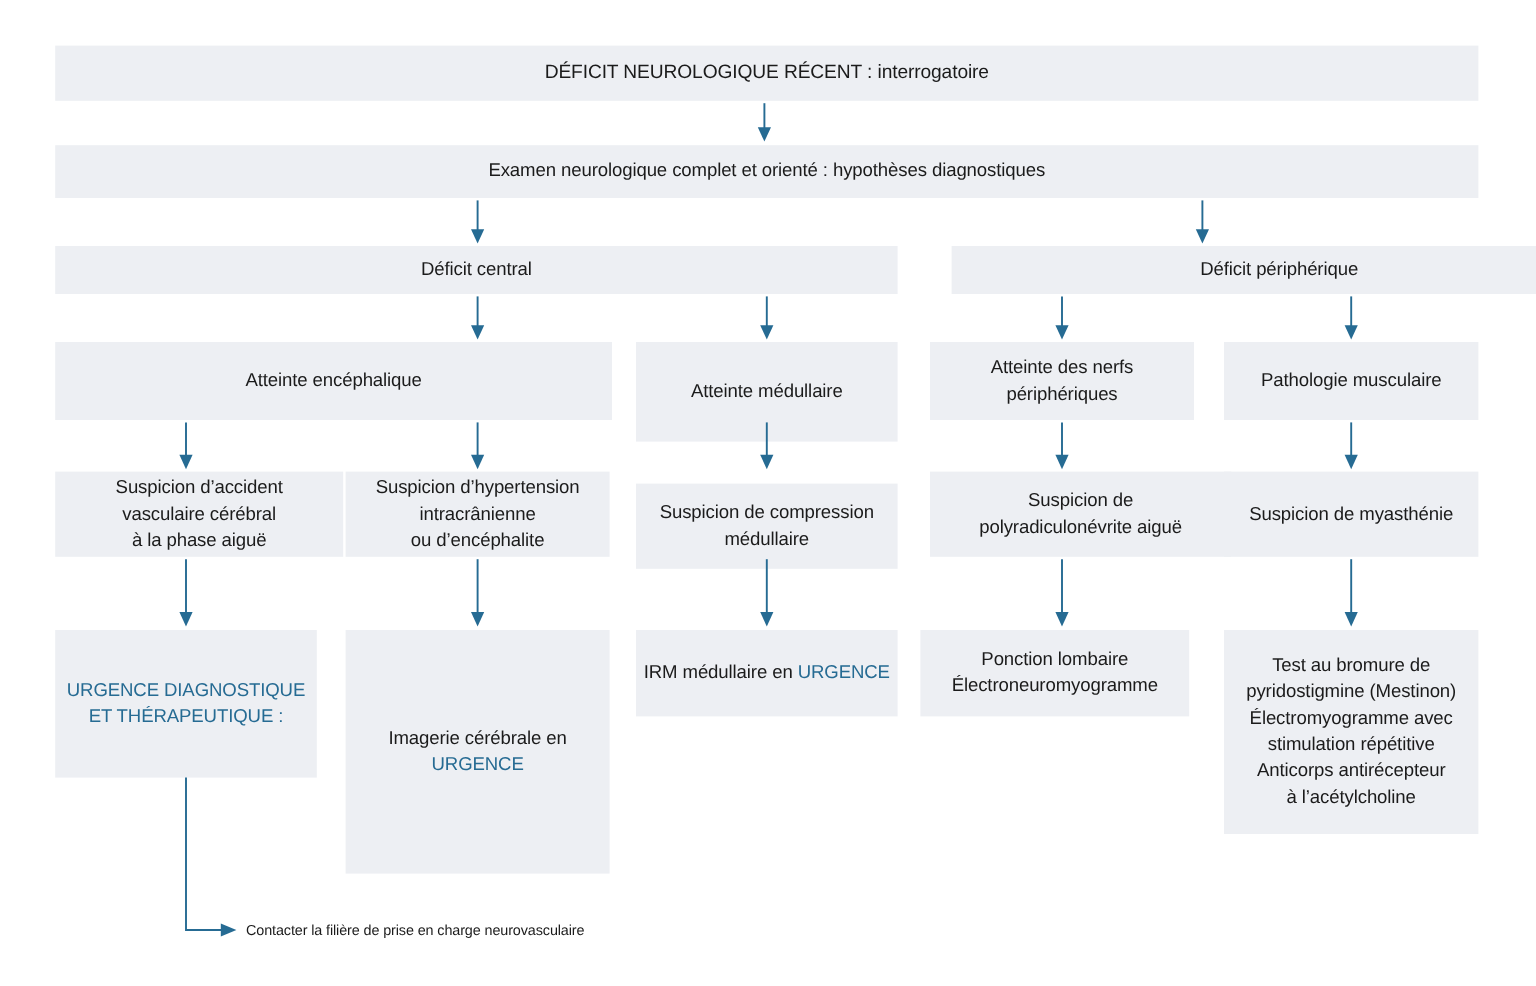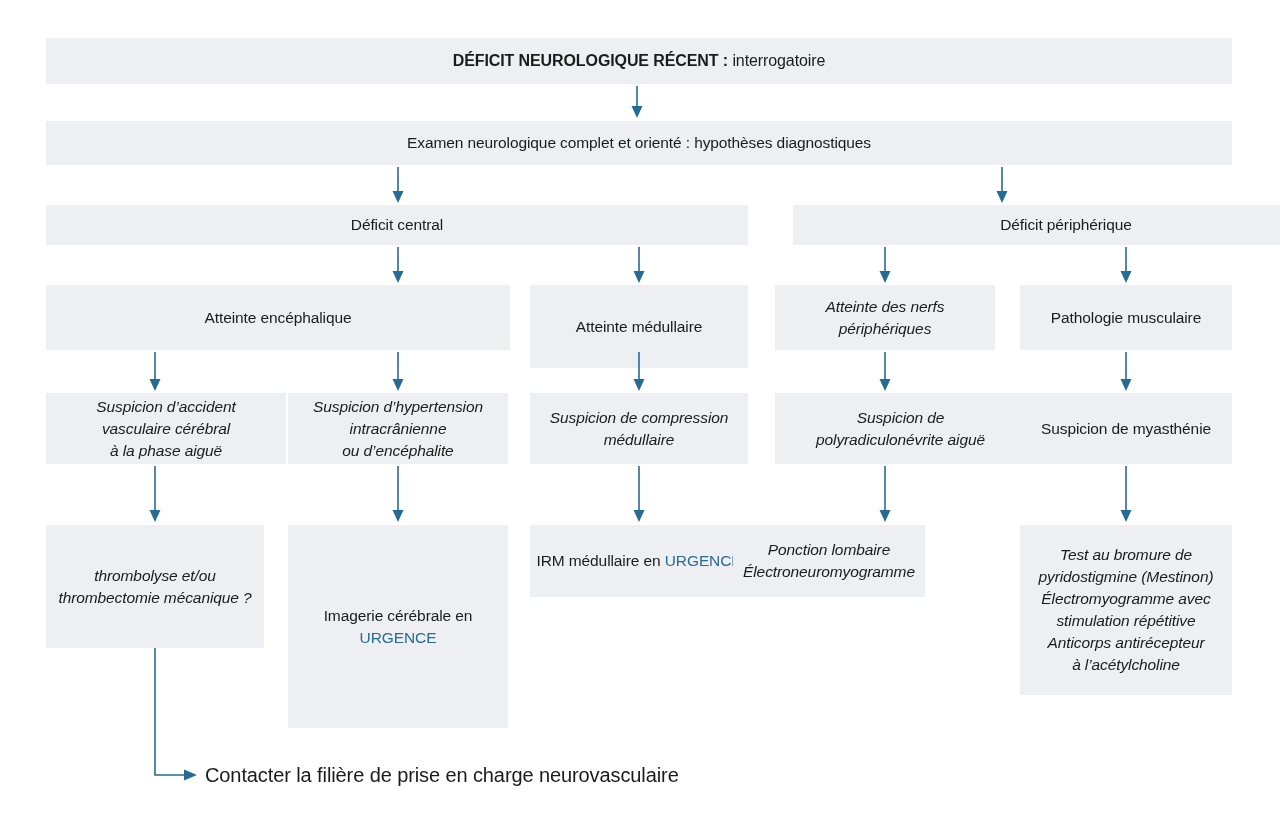--- a/index.html
+++ b/index.html
@@ -16,30 +16,30 @@
     letter-spacing:-0.1px;
   }
   .box{
     position:absolute;
     background:var(--boxbg);
     display:flex;flex-direction:column;
     align-items:center;justify-content:center;
     text-align:center;
     font-size:15.5px;line-height:22px;
   }
-  .pre{white-space:pre-line;font-style:italic;}
+  .pre{white-space:pre-line;}
   .blue{color:var(--accent);}
-  .b{font-weight:bold;}
+  .b{font-weight:normal;}
   .title-size{font-size:16px;}
   svg.arrows{position:absolute;left:0;top:0;pointer-events:none;}
   svg.arrows line, svg.arrows polyline{stroke:var(--accent);stroke-width:1.6;fill:none;}
   svg.arrows path{fill:var(--accent);stroke:none;}
   .contact-label{
     position:absolute;left:205px;top:764px;height:22px;
-    display:flex;align-items:center;font-size:20px;
+    display:flex;align-items:center;font-size:12px;
   }
 </style>
 </head>
 <body>
 
 <div class="box title-size" style="left:46px;top:38px;width:1186px;height:46px">
   <div><span class="b">DÉFICIT NEUROLOGIQUE RÉCENT :</span> <span>interrogatoire</span></div>
 </div>
 
 <div class="box" style="left:46px;top:121px;width:1186px;height:44px">
@@ -70,44 +70,44 @@
 <div class="box" style="left:46px;top:393px;width:240px;height:71px">
   <div class="pre">Suspicion d’accident
 vasculaire cérébral
 à la phase aiguë</div>
 </div>
 <div class="box" style="left:288px;top:393px;width:220px;height:71px">
   <div class="pre">Suspicion d’hypertension
 intracrânienne
 ou d’encéphalite</div>
 </div>
-<div class="box" style="left:530px;top:393px;width:218px;height:71px">
+<div class="box" style="left:530px;top:403px;width:218px;height:71px">
   <div class="pre">Suspicion de compression
 médullaire</div>
 </div>
 <div class="box" style="left:775px;top:393px;width:251px;height:71px">
   <div class="pre">Suspicion de
 polyradiculonévrite aiguë</div>
 </div>
 <div class="box" style="left:1020px;top:393px;width:212px;height:71px">
   <div>Suspicion de myasthénie</div>
 </div>
 
 <div class="box" style="left:46px;top:525px;width:218px;height:123px">
-  <div class="pre">thrombolyse et/ou
-thrombectomie mécanique ?</div>
+  <div class="pre blue">URGENCE DIAGNOSTIQUE
+ET THÉRAPEUTIQUE :</div>
 </div>
 <div class="box" style="left:288px;top:525px;width:220px;height:203px">
   <div>Imagerie cérébrale en</div>
   <div class="blue">URGENCE</div>
 </div>
 <div class="box" style="left:530px;top:525px;width:218px;height:72px">
   <div><span>IRM médullaire en</span> <span class="blue">URGENCE</span></div>
 </div>
-<div class="box" style="left:733px;top:525px;width:192px;height:72px">
+<div class="box" style="left:767px;top:525px;width:224px;height:72px">
   <div class="pre">Ponction lombaire
 Électroneuromyogramme</div>
 </div>
 <div class="box" style="left:1020px;top:525px;width:212px;height:170px">
   <div class="pre">Test au bromure de
 pyridostigmine (Mestinon)
 Électromyogramme avec
 stimulation répétitive
 Anticorps antirécepteur
 à l’acétylcholine</div>

